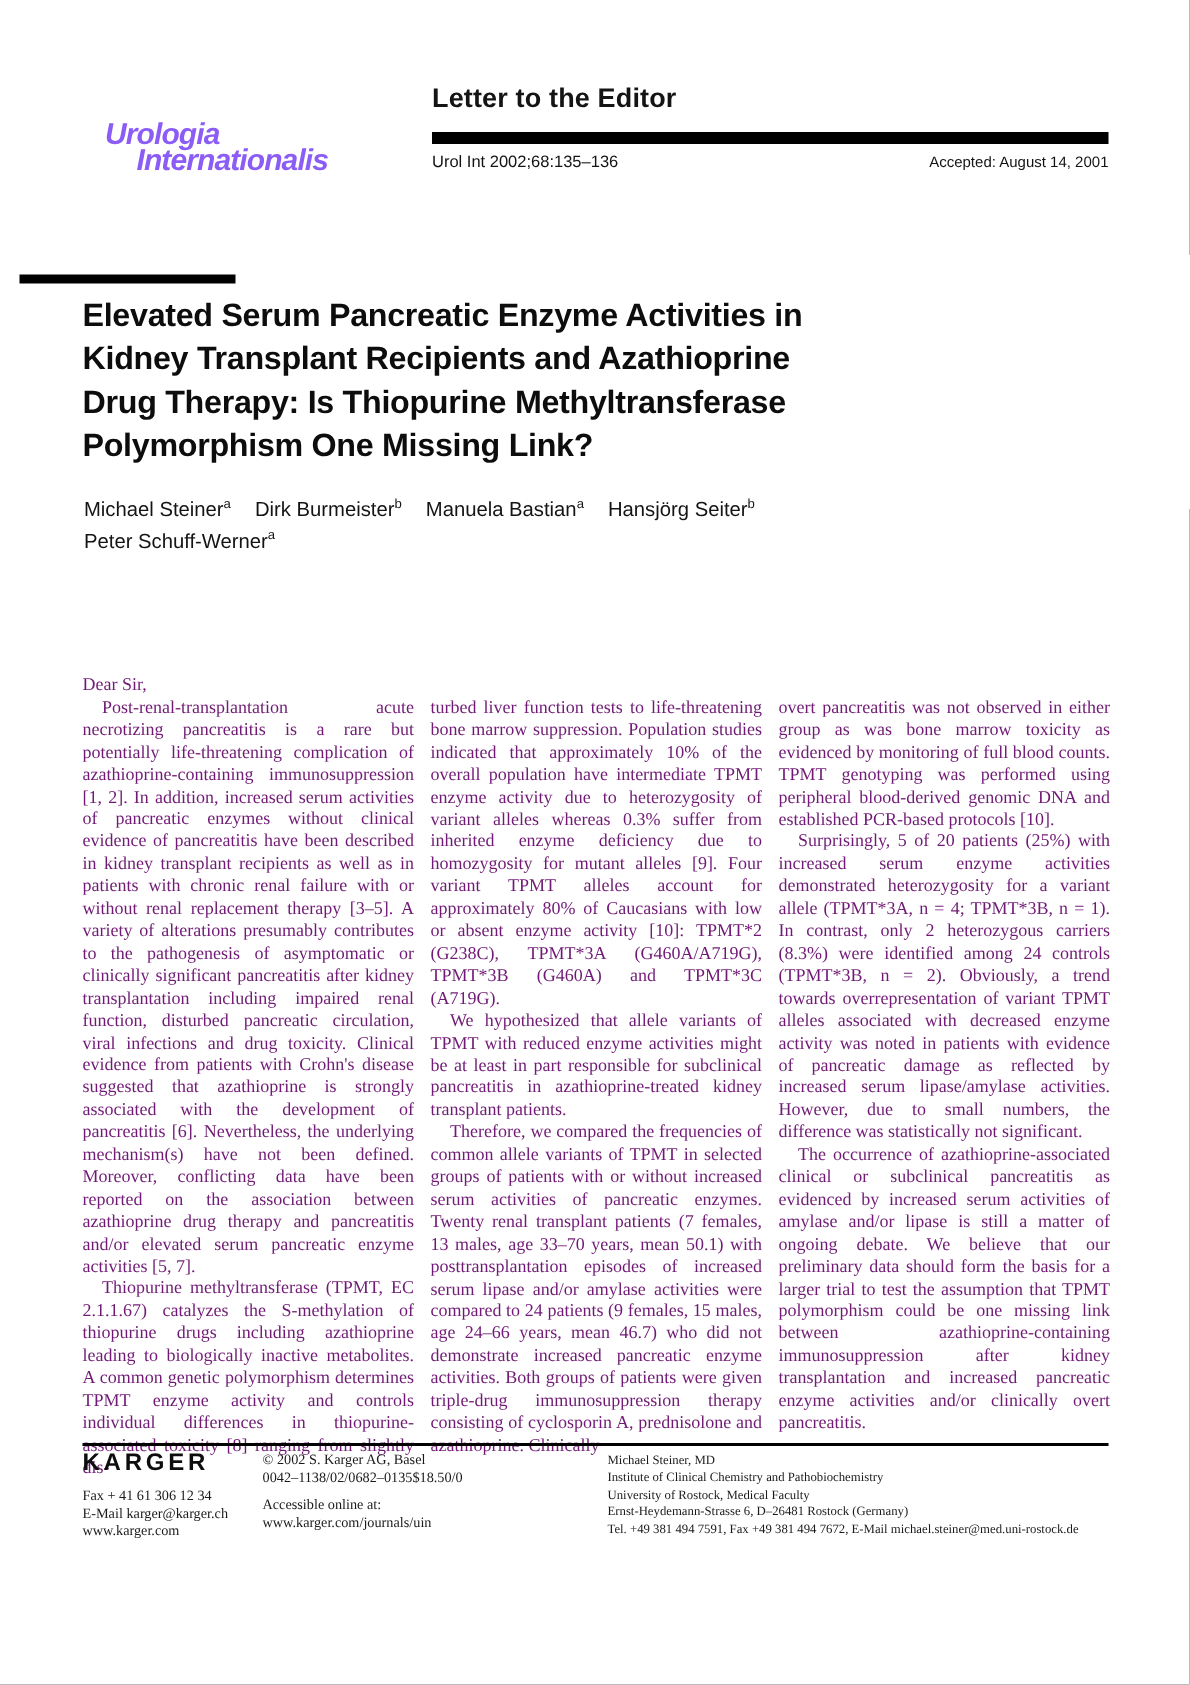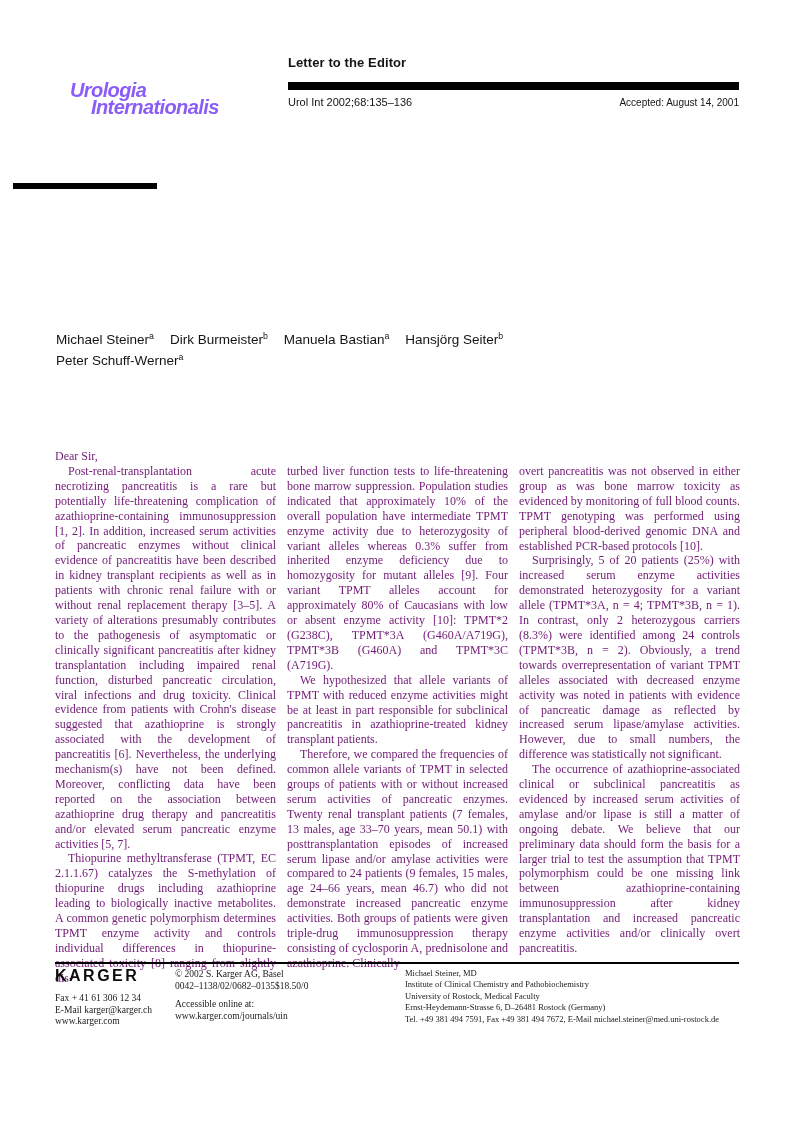--- a/index.html
+++ b/index.html
@@ -8,21 +8,21 @@
     background:#ffffff; color:#141414; overflow:hidden;
     font-family:"Liberation Sans", sans-serif;
   }
 
   
   .logo { position:absolute; left:70px; top:82px; font-style:italic; font-weight:bold;
           font-size:20px; line-height:17px; letter-spacing:-0.6px; color:#8b5cf6; }
   .logo .l2 { margin-left:21px; }
 
   .header-right { position:absolute; left:288px; top:55px; width:451px; }
-  .section-title { font-weight:bold; font-size:13px; letter-spacing:0.1px; }
+  .section-title { font-weight:bold; font-size:18px; letter-spacing:0.1px; }
   .header-bar { height:8px; background:#000; margin-top:12px; }
   .header-meta { display:flex; justify-content:space-between; align-items:center; margin-top:6px; }
   .citation { font-size:11px; }
   .accepted { font-size:10px; }
 
   
   .title-bar { position:absolute; left:13px; top:183px; width:144px; height:6px; background:#000; }
   .article-title { position:absolute; left:55px; top:196px; margin:0; font-weight:bold;
                    font-size:21.5px; line-height:29px; letter-spacing:-0.2px; color:#0d0d0d; }
 
@@ -64,20 +64,26 @@
   <div class="header-right">
     <div class="section-title">Letter to the Editor</div>
     <div class="header-bar"></div>
     <div class="header-meta">
       <span class="citation">Urol Int 2002;68:135–136</span>
       <span class="accepted">Accepted: August 14, 2001</span>
     </div>
   </div>
 
   <div class="title-bar"></div>
+  <h1 class="article-title">
+      <div class="title-line">Elevated Serum Pancreatic Enzyme Activities in</div>
+      <div class="title-line">Kidney Transplant Recipients and Azathioprine</div>
+      <div class="title-line">Drug Therapy: Is Thiopurine Methyltransferase</div>
+      <div class="title-line">Polymorphism One Missing Link?</div>
+    </h1>
 
   <div class="authors">
     <div class="authors-line" id="authors1"><span class="author">Michael Steiner<sup>a</sup></span><span class="author">Dirk Burmeister<sup>b</sup></span><span class="author">Manuela Bastian<sup>a</sup></span><span class="author">Hansjörg Seiter<sup>b</sup></span></div>
     <div class="authors-line" id="authors2"><span class="author">Peter Schuff-Werner<sup>a</sup></span></div>
   </div>
 
 
   <div class="body-cols">
     <div class="body-col">
       <div class="salutation">Dear Sir,</div>

